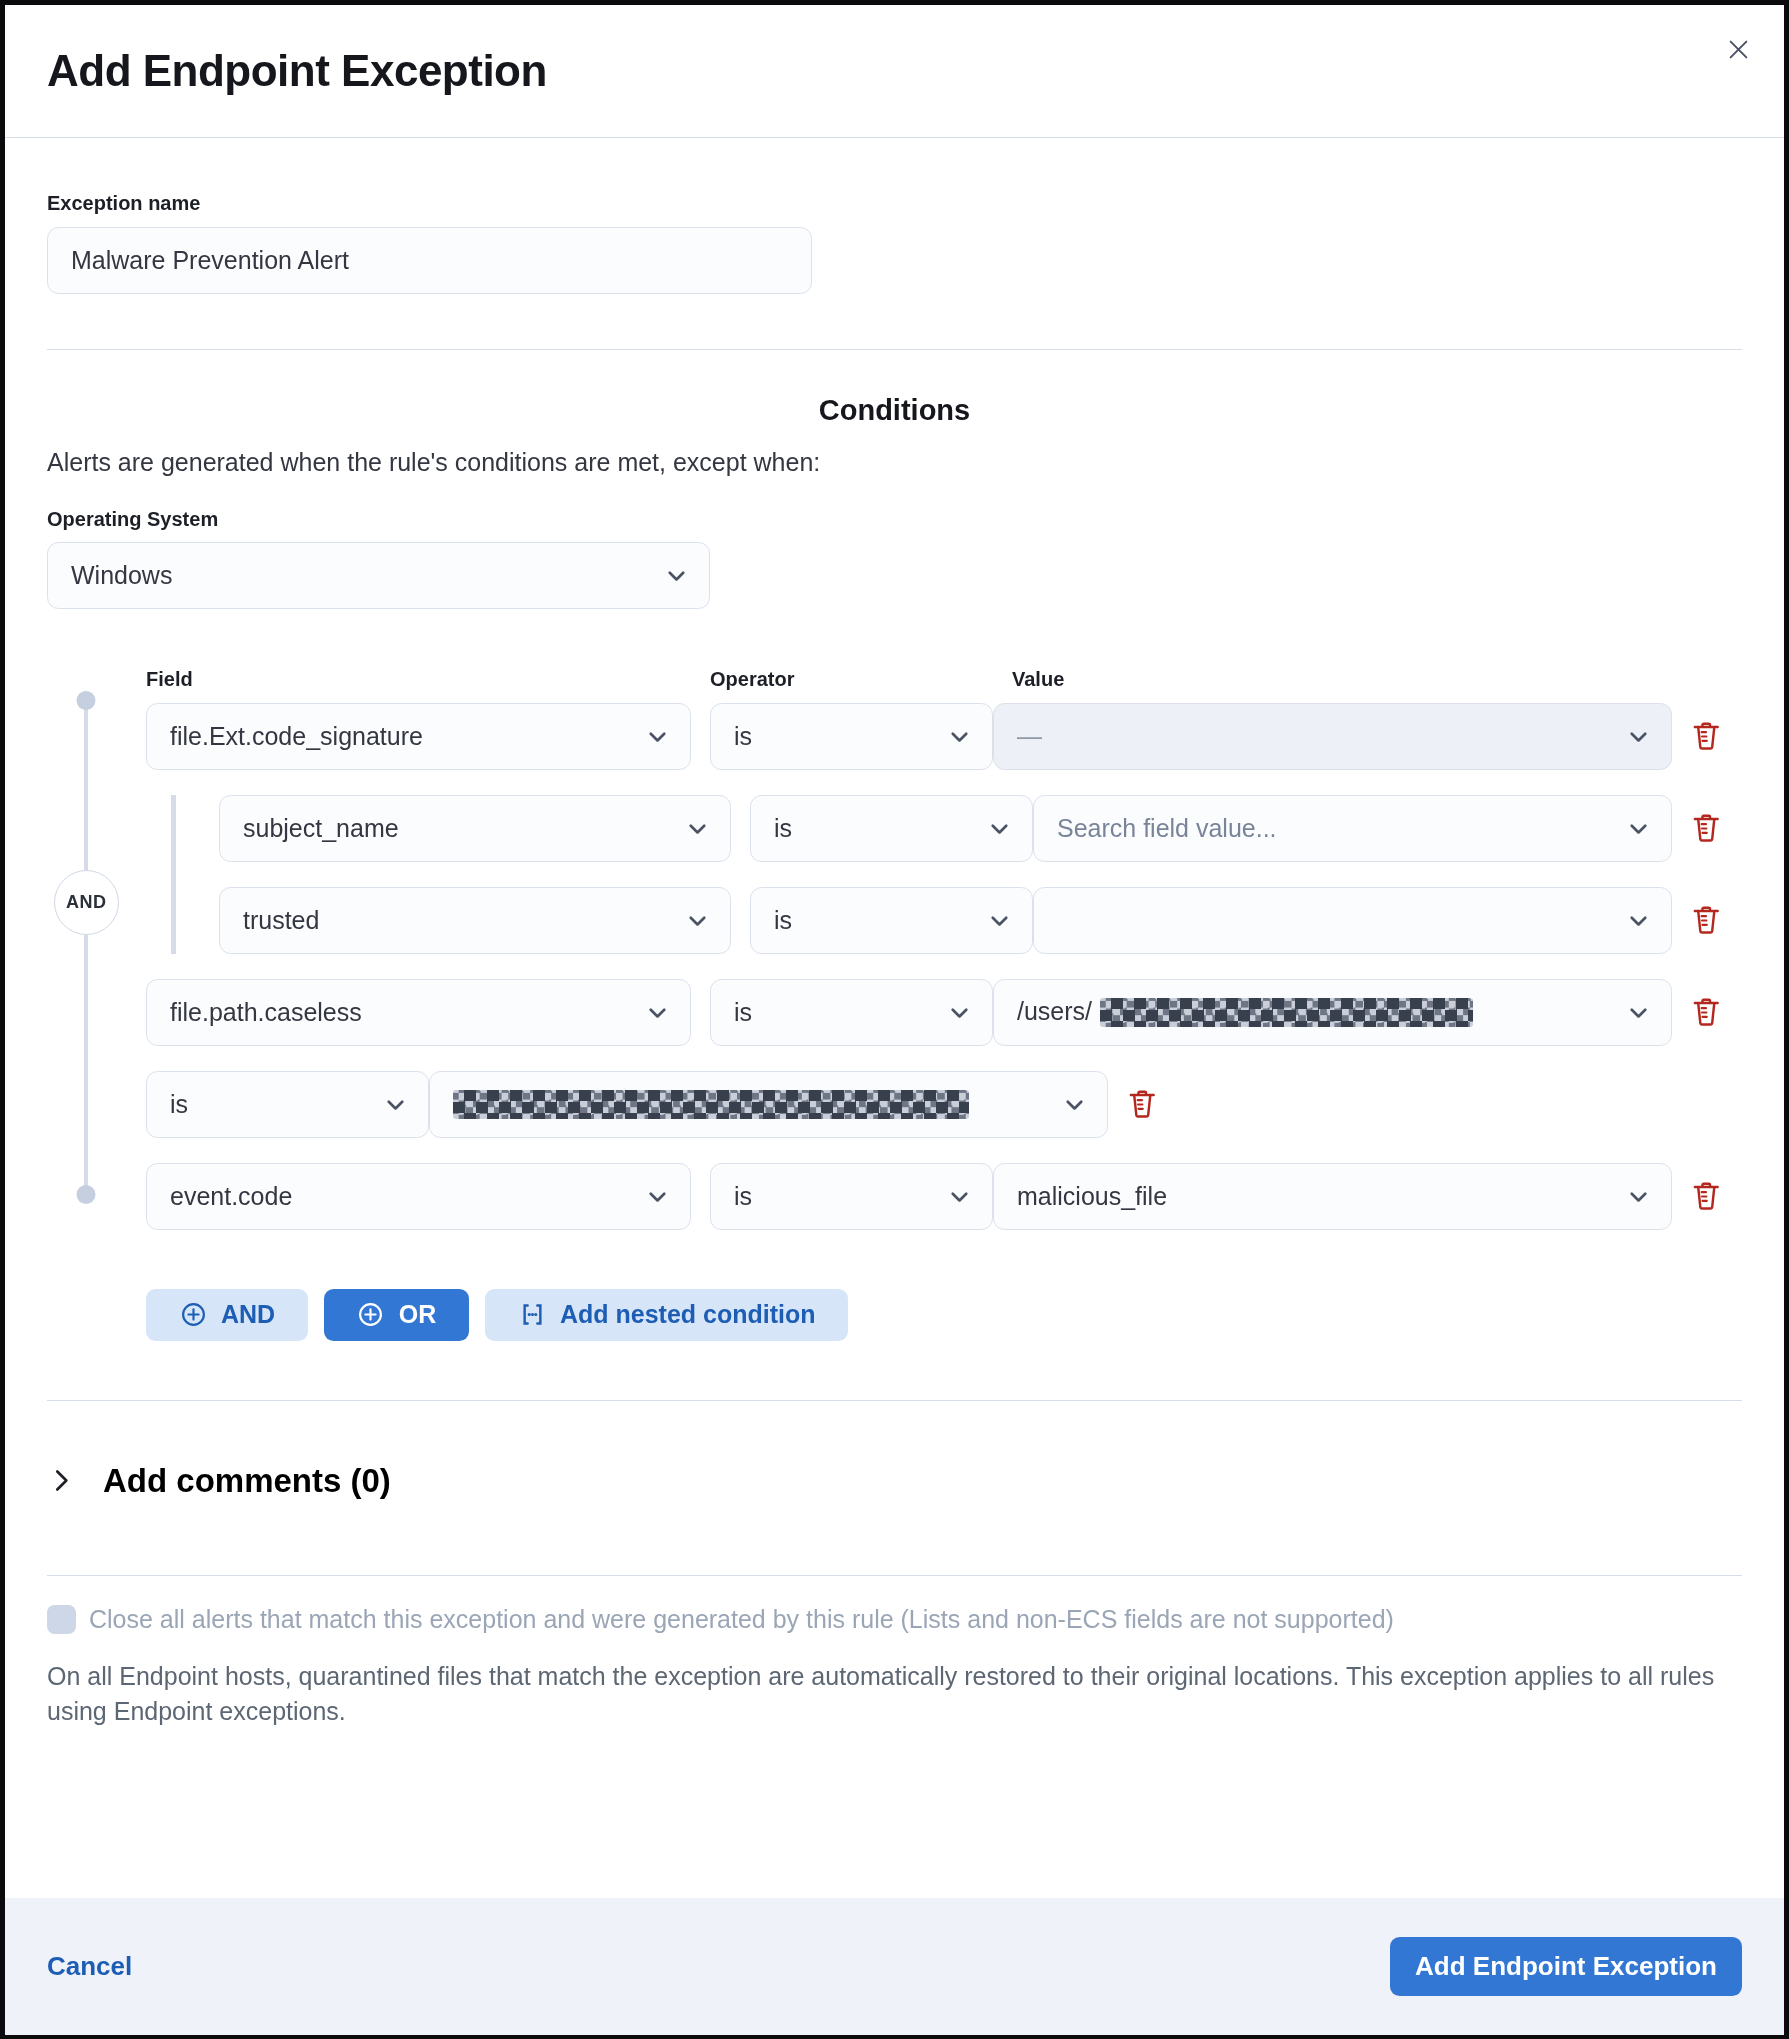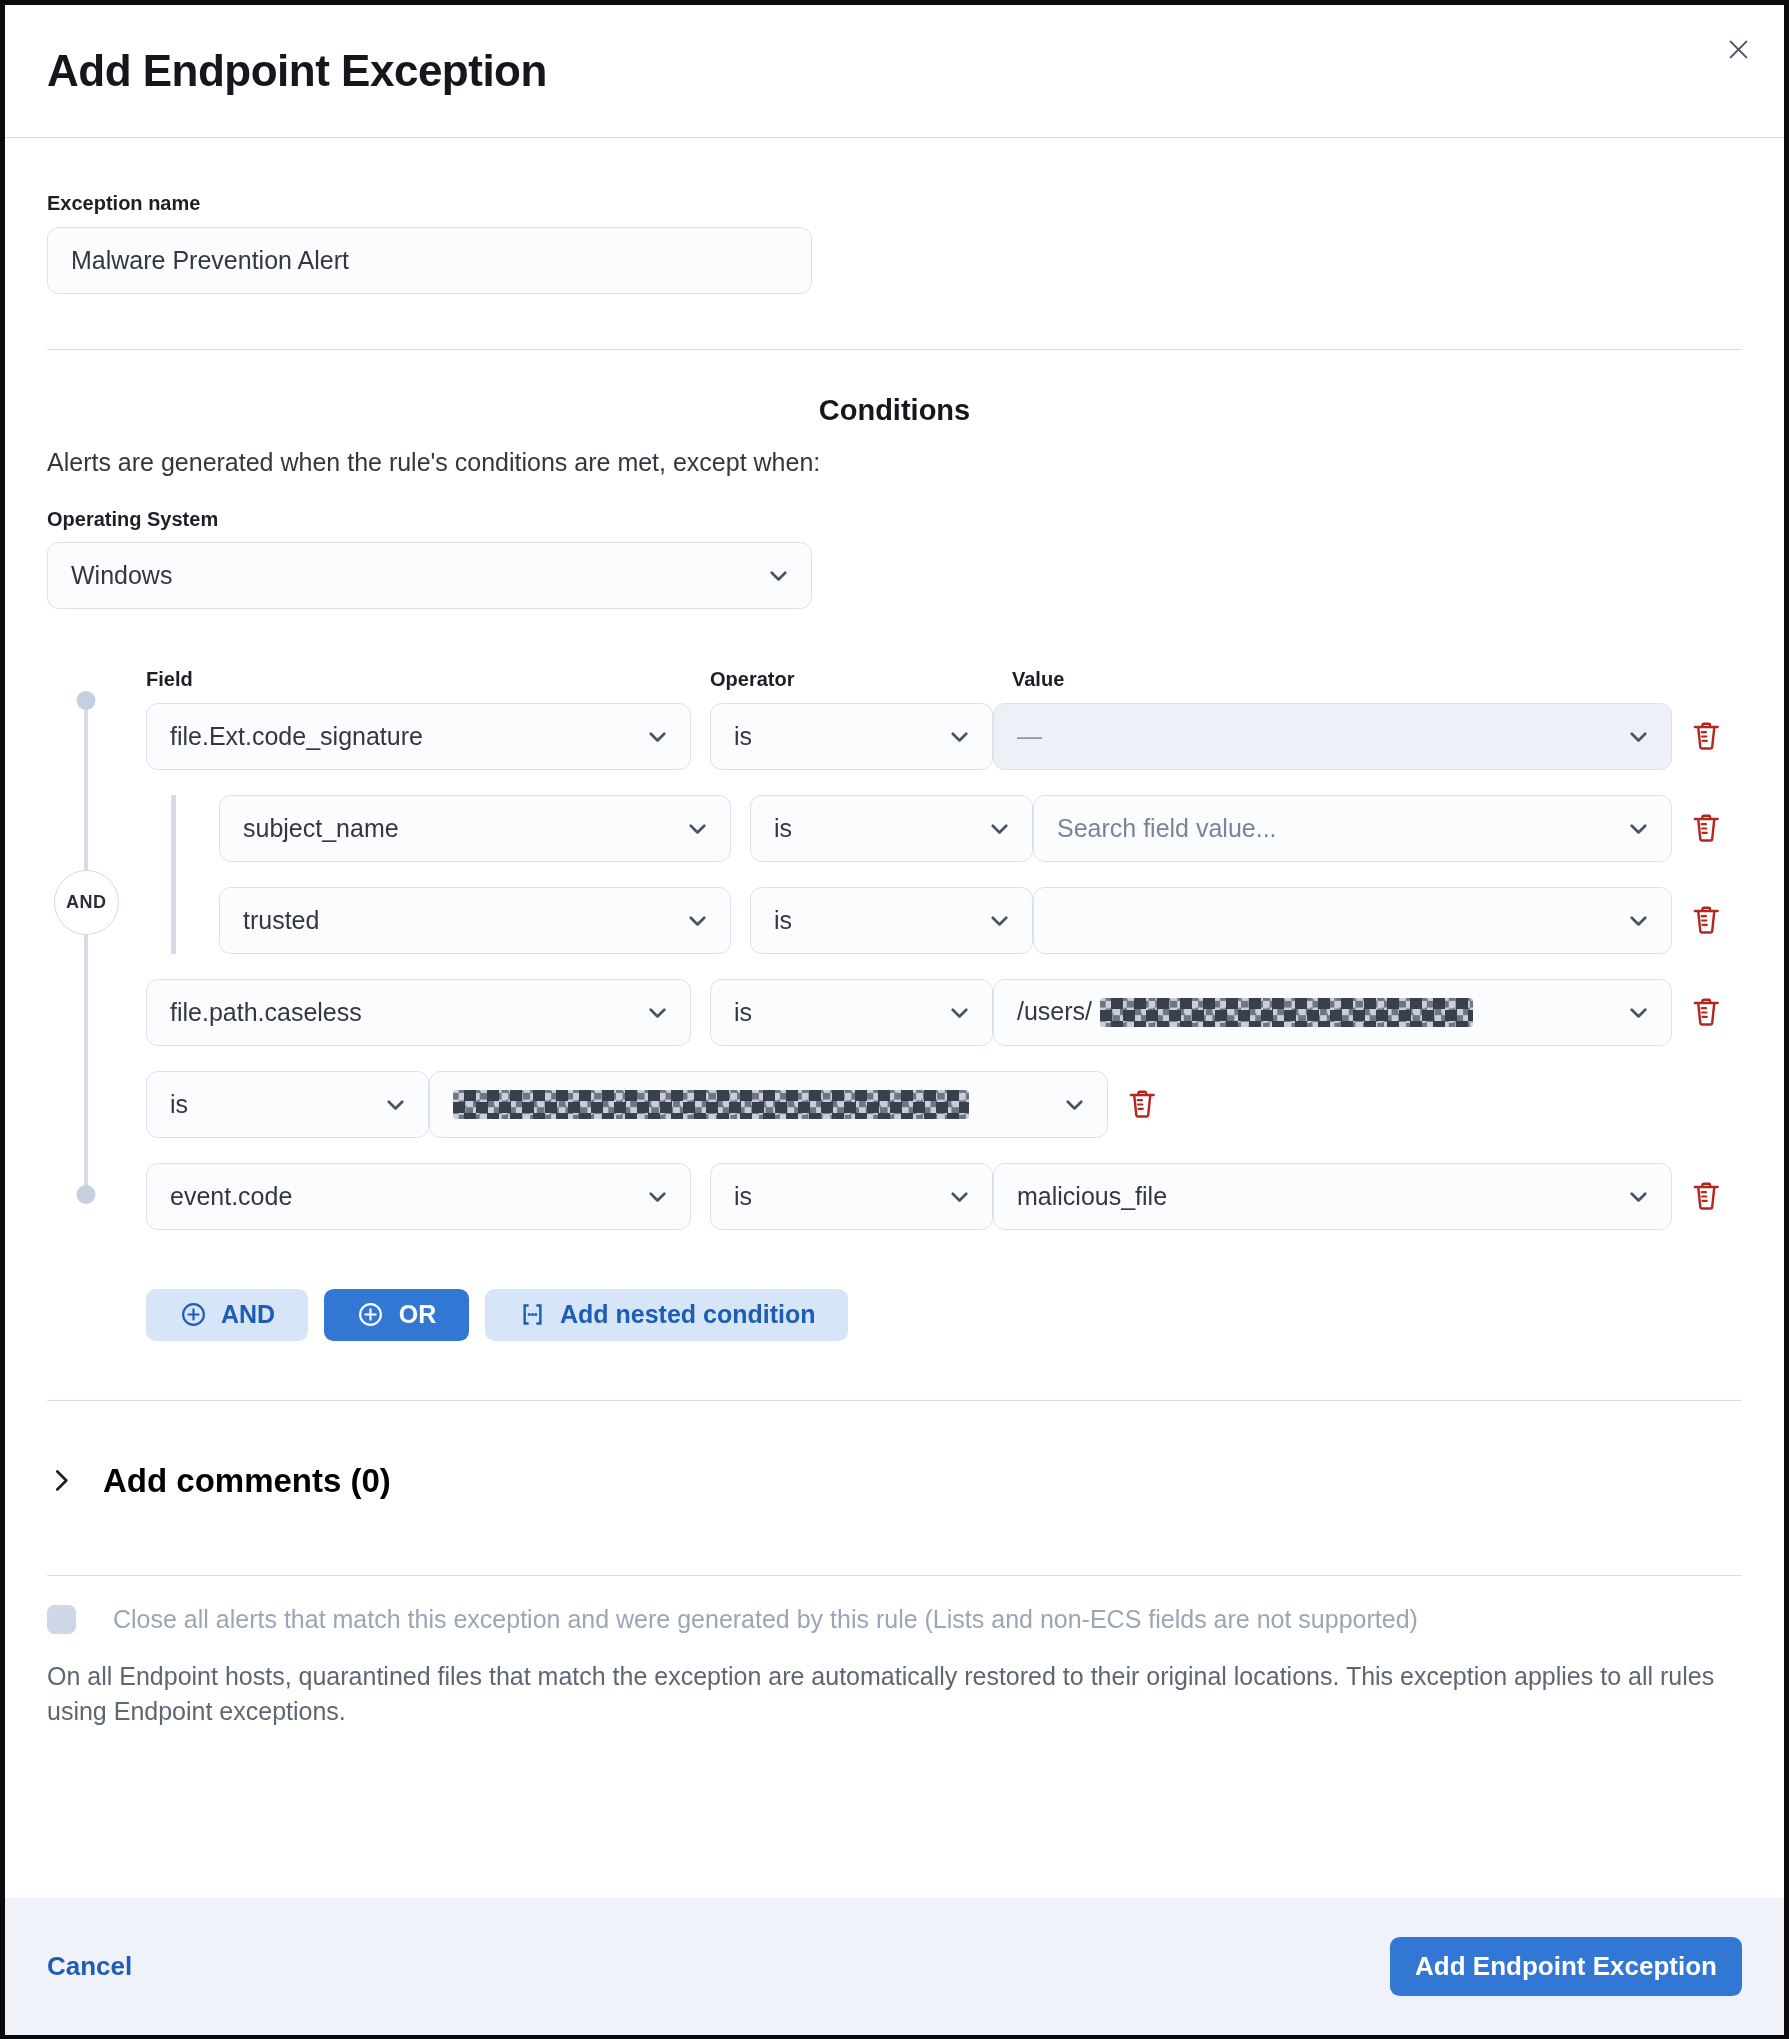--- a/index.html
+++ b/index.html
@@ -45,21 +45,21 @@
   
   .select{
     height:67px;box-sizing:border-box;
     background:#fbfcfe;border:1.9px solid #dbe1ec;border-radius:11.5px;
     display:flex;align-items:center;
     padding:0 19px 0 23px;
     font-size:25px;color:#343741;cursor:pointer;
   }
   .select .sel-text{flex:1;white-space:nowrap;overflow:hidden;}
   .select .chev{flex:none;color:#4a5264;margin-left:11.5px;display:flex;}
-  .select.os{width:765px;margin-top:11.5px;}
+  .select.os{width:663px;margin-top:11.5px;}
   .select.disabled{background:#edf0f6;border-color:#dbe0ea;cursor:default;}
   .select.disabled .sel-text{color:#8e96a8;}
   .placeholder{color:#7a8499;}
   
   .builder{position:relative;margin-top:59px;}
   .col-heads{display:flex;margin-left:99px;margin-bottom:11.5px;}
   .col-heads .ch-f{width:564px;}
   .col-heads .ch-o{width:302px;}
   .col-heads .ch-v{flex:1;}
   .rows{position:relative;}
@@ -116,21 +116,21 @@
   .comments-row{
     margin-top:61px;display:flex;align-items:center;gap:27px;
     cursor:pointer;height:38px;
   }
   .comments-row .cchev{display:flex;color:#1c1f26;}
   .comments-label{font-size:33px;font-weight:700;color:#000000;}
   .hr.after-cond{margin-top:59px;}
   .hr.after-comments{margin-top:75px;}
   
   .aa-heading{margin-top:65px;font-size:28px;font-weight:700;color:#15171c;}
-  .aa-check{margin-top:29px;display:flex;align-items:center;gap:37px;}
+  .aa-check{margin-top:29px;display:flex;align-items:center;gap:13px;}
   .checkbox{
     flex:none;width:29px;height:29px;border-radius:7.6px;background:#cdd7e7;
     border:none;cursor:default;
   }
   .aa-check-label{font-size:25px;color:#9aa5b6;}
   .aa-note{margin-top:25px;font-size:25px;color:#5d6673;line-height:35px;max-width:1682px;}
   
   .mfoot{
     flex:none;margin-top:auto;height:137px;background:#eff2f9;
     display:flex;align-items:center;justify-content:space-between;

